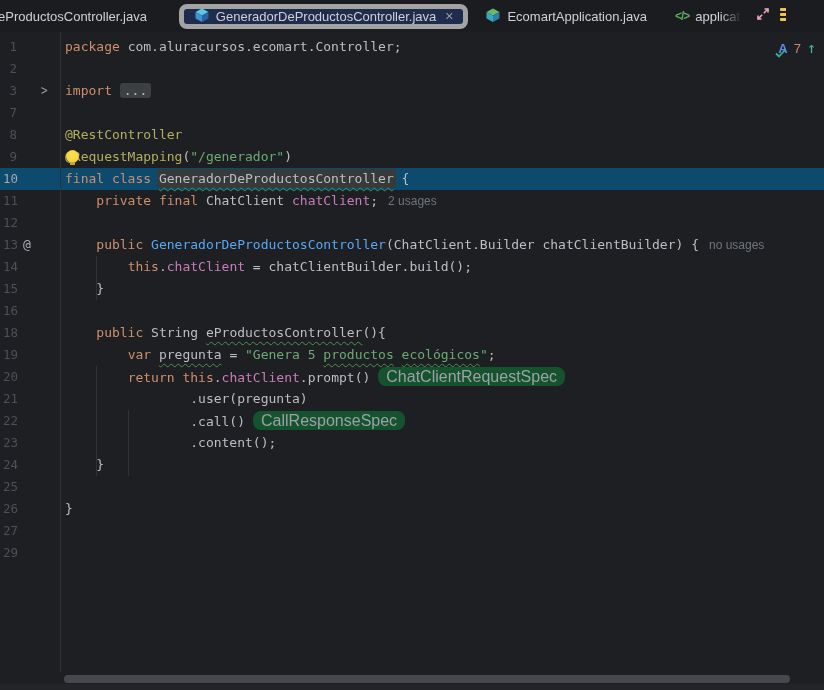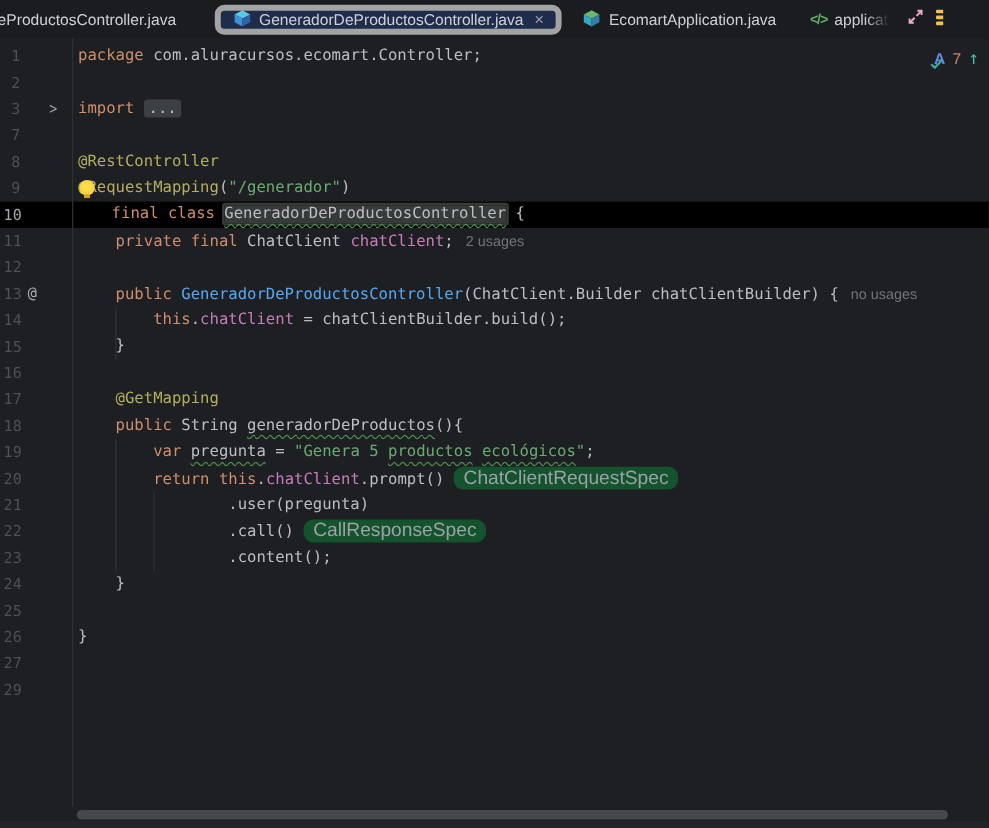--- a/index.html
+++ b/index.html
@@ -22,21 +22,21 @@
   .menu-sliver { width:6px; height:16px; overflow:hidden; display:inline-block; }
   .menu-sliver i { display:block; width:10px; height:3px; margin:0 0 2px 0; background:#F2C14E; border-radius:1px; }
 
   
   .editor { position:relative; height:658px; background:#1E1F22; padding-top:4px;
             font-family:"DejaVu Sans Mono", monospace; font-size:13px; }
   .gutter-sep { position:absolute; left:60px; top:0; width:1px; height:640px; background:#2E3135; }
   .guide { position:absolute; width:1px; background:#2F3237; }
 
   .row { display:flex; height:22px; line-height:22px; white-space:pre; }
-  .row.current { background:#000000;gap:28px; }
+  .row.current { background:#0c4a6e; }
   .gutter { flex:none; width:60px; position:relative; padding-left:3px; color:#4B5059; font-size:12.5px; }
   .num { display:inline-block; width:14px; text-align:right; }
   .row.current .num { color:#A6A8AE; }
   .g-at { position:absolute; left:23px; top:0; color:#A9ABB2; font-size:13px; }
   .g-fold { position:absolute; left:41px; top:0; color:#9DA0A6; font-size:11px; transform:scaleY(1.25); }
   .code { flex:1; position:relative; padding-left:5px; color:#BCBEC4; }
 
   .c-kw  { color:#CF8E6D; }
   .c-def { color:#BCBEC4; }
   .c-str { color:#6AAB73; }
@@ -132,22 +132,21 @@
         <div class="row"><div class="gutter"><span class="num">7</span></div><div class="code"></div></div>
         <div class="row"><div class="gutter"><span class="num">8</span></div><div class="code"><span class="seg c-ann">@RestController</span></div></div>
         <div class="row"><div class="gutter"><span class="num">9</span></div><div class="code"><span class="seg c-ann">@RequestMapping</span><span class="seg c-def">(</span><span class="seg c-str">"/generador"</span><span class="seg c-def">)</span><span class="bulb"></span></div></div>
         <div class="row current"><div class="gutter"><span class="num">10</span></div><div class="code"><span class="seg c-kw">final class </span><span class="seg c-def wavy hl">GeneradorDeProductosController</span><span class="seg c-def"> {</span></div></div>
         <div class="row"><div class="gutter"><span class="num">11</span></div><div class="code"><span class="seg c-kw">    private final </span><span class="seg c-def">ChatClient </span><span class="seg c-fld">chatClient</span><span class="seg c-def">;</span><span class="seg c-hint">2 usages</span></div></div>
         <div class="row"><div class="gutter"><span class="num">12</span></div><div class="code"></div></div>
         <div class="row"><div class="gutter"><span class="num">13</span><span class="g-at">@</span></div><div class="code"><span class="seg c-kw">    public </span><span class="seg c-mth">GeneradorDeProductosController</span><span class="seg c-def">(ChatClient.Builder chatClientBuilder) {</span><span class="seg c-hint">no usages</span></div></div>
         <div class="row"><div class="gutter"><span class="num">14</span></div><div class="code"><span class="seg c-def">        </span><span class="seg c-kw">this</span><span class="seg c-def">.</span><span class="seg c-fld">chatClient</span><span class="seg c-def"> = chatClientBuilder.build();</span></div></div>
         <div class="row"><div class="gutter"><span class="num">15</span></div><div class="code"><span class="seg c-def">    }</span></div></div>
         <div class="row"><div class="gutter"><span class="num">16</span></div><div class="code"></div></div>
-        <div class="row"><div class="gutter"><span class="num">17</span></div><div class="code"><span class="seg c-def">    </span><span class="seg c-ann">@GetMapping</span></div></div>
-        <div class="row"><div class="gutter"><span class="num">18</span></div><div class="code"><span class="seg c-def">    </span><span class="seg c-kw">public </span><span class="seg c-def">String </span><span class="seg c-def wavy">generadorDeProductos</span><span class="seg c-def">(){</span></div></div>
+        <div class="row"><div class="gutter"><span class="num">18</span></div><div class="code"><span class="seg c-def">    </span><span class="seg c-kw">public </span><span class="seg c-def">String </span><span class="seg c-def wavy">eProductosController</span><span class="seg c-def">(){</span></div></div>
         <div class="row"><div class="gutter"><span class="num">19</span></div><div class="code"><span class="seg c-def">        </span><span class="seg c-kw">var </span><span class="seg c-def wavy">pregunta</span><span class="seg c-def"> = </span><span class="seg c-str">"Genera 5 </span><span class="seg c-str wavy">productos</span><span class="seg c-str"> </span><span class="seg c-str wavy">ecológicos</span><span class="seg c-str">"</span><span class="seg c-def">;</span></div></div>
         <div class="row"><div class="gutter"><span class="num">20</span></div><div class="code"><span class="seg c-def">        </span><span class="seg c-kw">return </span><span class="seg c-kw">this</span><span class="seg c-def">.</span><span class="seg c-fld">chatClient</span><span class="seg c-def">.prompt()</span><span class="seg chip">ChatClientRequestSpec</span></div></div>
         <div class="row"><div class="gutter"><span class="num">21</span></div><div class="code"><span class="seg c-def">                .user(pregunta)</span></div></div>
         <div class="row"><div class="gutter"><span class="num">22</span></div><div class="code"><span class="seg c-def">                .call()</span><span class="seg chip">CallResponseSpec</span></div></div>
         <div class="row"><div class="gutter"><span class="num">23</span></div><div class="code"><span class="seg c-def">                .content();</span></div></div>
         <div class="row"><div class="gutter"><span class="num">24</span></div><div class="code"><span class="seg c-def">    }</span></div></div>
         <div class="row"><div class="gutter"><span class="num">25</span></div><div class="code"></div></div>
         <div class="row"><div class="gutter"><span class="num">26</span></div><div class="code"><span class="seg c-def">}</span></div></div>
         <div class="row"><div class="gutter"><span class="num">27</span></div><div class="code"></div></div>
         <div class="row"><div class="gutter"><span class="num">29</span></div><div class="code"></div></div>

